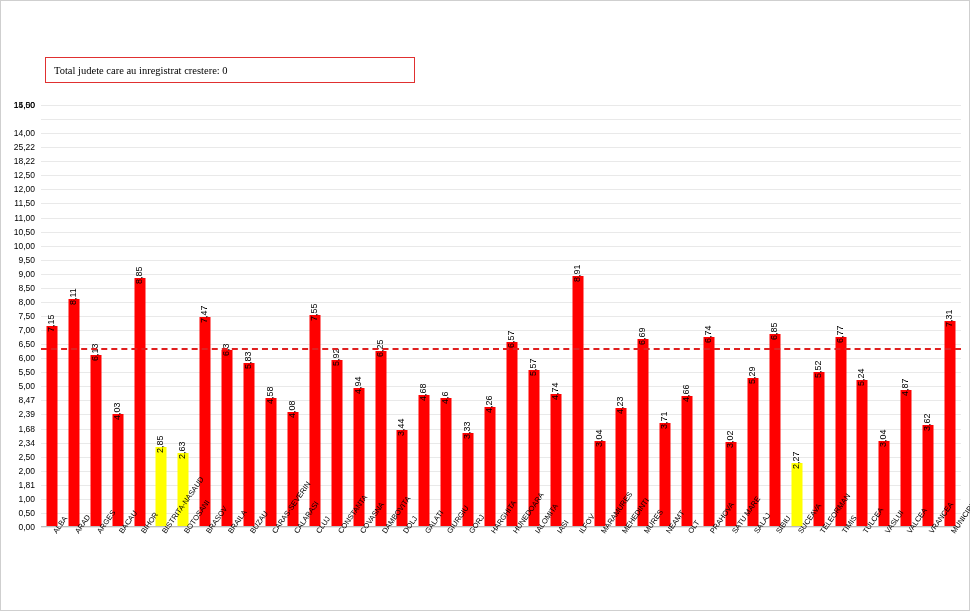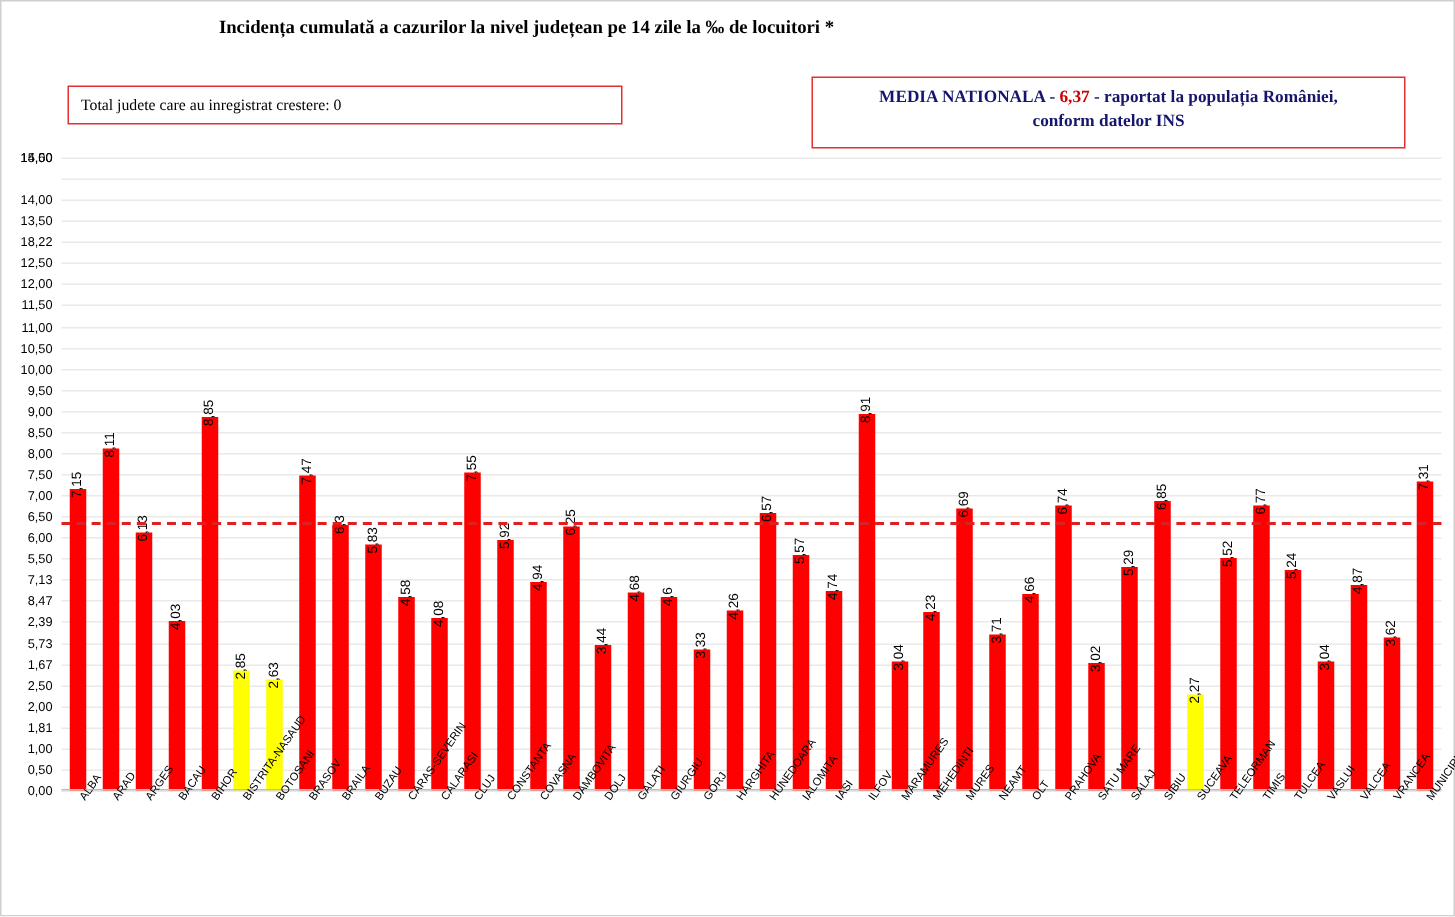--- a/index.html
+++ b/index.html
@@ -163,59 +163,52 @@
     bottom: 0;
     width: 100%;
     border-top: 1px solid #bdbdbd;
   }
 </style>
 </head>
 <body>
 
 <div id="page">
 
-  <div id="title">Incidența cumulată a cazurilor la nivel județean pe 14 zile la ‰ de locuitori *</div>
 
   <div id="growth-box">
     <span>Total judete care au inregistrat crestere: 0</span>
   </div>
 
-  <div id="national-box">
-    <div>
-      <span>MEDIA NATIONALA - </span><span class="value">6,37</span><span> -  raportat la populația României,</span>
-    </div>
-    <div>conform datelor INS</div>
-  </div>
 
   <div id="yaxis">
       <div class="ytick" style="top: 0px;">15,00</div>
       <div class="ytick" style="top: 0;">14,50</div>
       <div class="ytick" style="top: 28.1333px;">14,00</div>
-      <div class="ytick" style="top: 42.2px;">13,50</div>
+      <div class="ytick" style="top: 42.2px;">25,22</div>
       <div class="ytick" style="top: 56.2667px;">18,22</div>
       <div class="ytick" style="top: 70.3333px;">12,50</div>
       <div class="ytick" style="top: 84.4px;">12,00</div>
       <div class="ytick" style="top: 98.4667px;">11,50</div>
       <div class="ytick" style="top: 112.533px;">11,00</div>
       <div class="ytick" style="top: 126.6px;">10,50</div>
       <div class="ytick" style="top: 140.667px; margin-left: 35px;">10,00</div>
       <div class="ytick" style="top: 154.733px;">9,50</div>
       <div class="ytick" style="top: 168.8px;">9,00</div>
       <div class="ytick" style="top: 182.867px;">8,50</div>
       <div class="ytick" style="top: 196.933px;">8,00</div>
       <div class="ytick" style="top: 211px;">7,50</div>
       <div class="ytick" style="top: 225.067px;">7,00</div>
       <div class="ytick" style="top: 239.133px;">6,50</div>
       <div class="ytick" style="top: 253.2px;">6,00</div>
       <div class="ytick" style="top: 267.267px;">5,50</div>
-      <div class="ytick" style="top: 281.333px;">7,13</div>
+      <div class="ytick" style="top: 281.333px;">5,00</div>
       <div class="ytick" style="top: 295.4px;">8,47</div>
       <div class="ytick" style="top: 309.467px;">2,39</div>
-      <div class="ytick" style="top: 323.533px;">5,73</div>
-      <div class="ytick" style="top: 337.6px;">1,67</div>
+      <div class="ytick" style="top: 323.533px;">1,68</div>
+      <div class="ytick" style="top: 337.6px;">2,34</div>
       <div class="ytick" style="top: 351.667px;">2,50</div>
       <div class="ytick" style="top: 365.733px;">2,00</div>
       <div class="ytick" style="top: 379.8px;">1,81</div>
       <div class="ytick" style="top: 393.867px;">1,00</div>
       <div class="ytick" style="top: 407.933px;">0,50</div>
       <div class="ytick" style="top: 422px;">0,00</div>
     </div>
   <div id="plot">
     <div class="gridline" style="top: 0px;"></div>
       <div class="gridline" style="top: 14.0667px;"></div>

